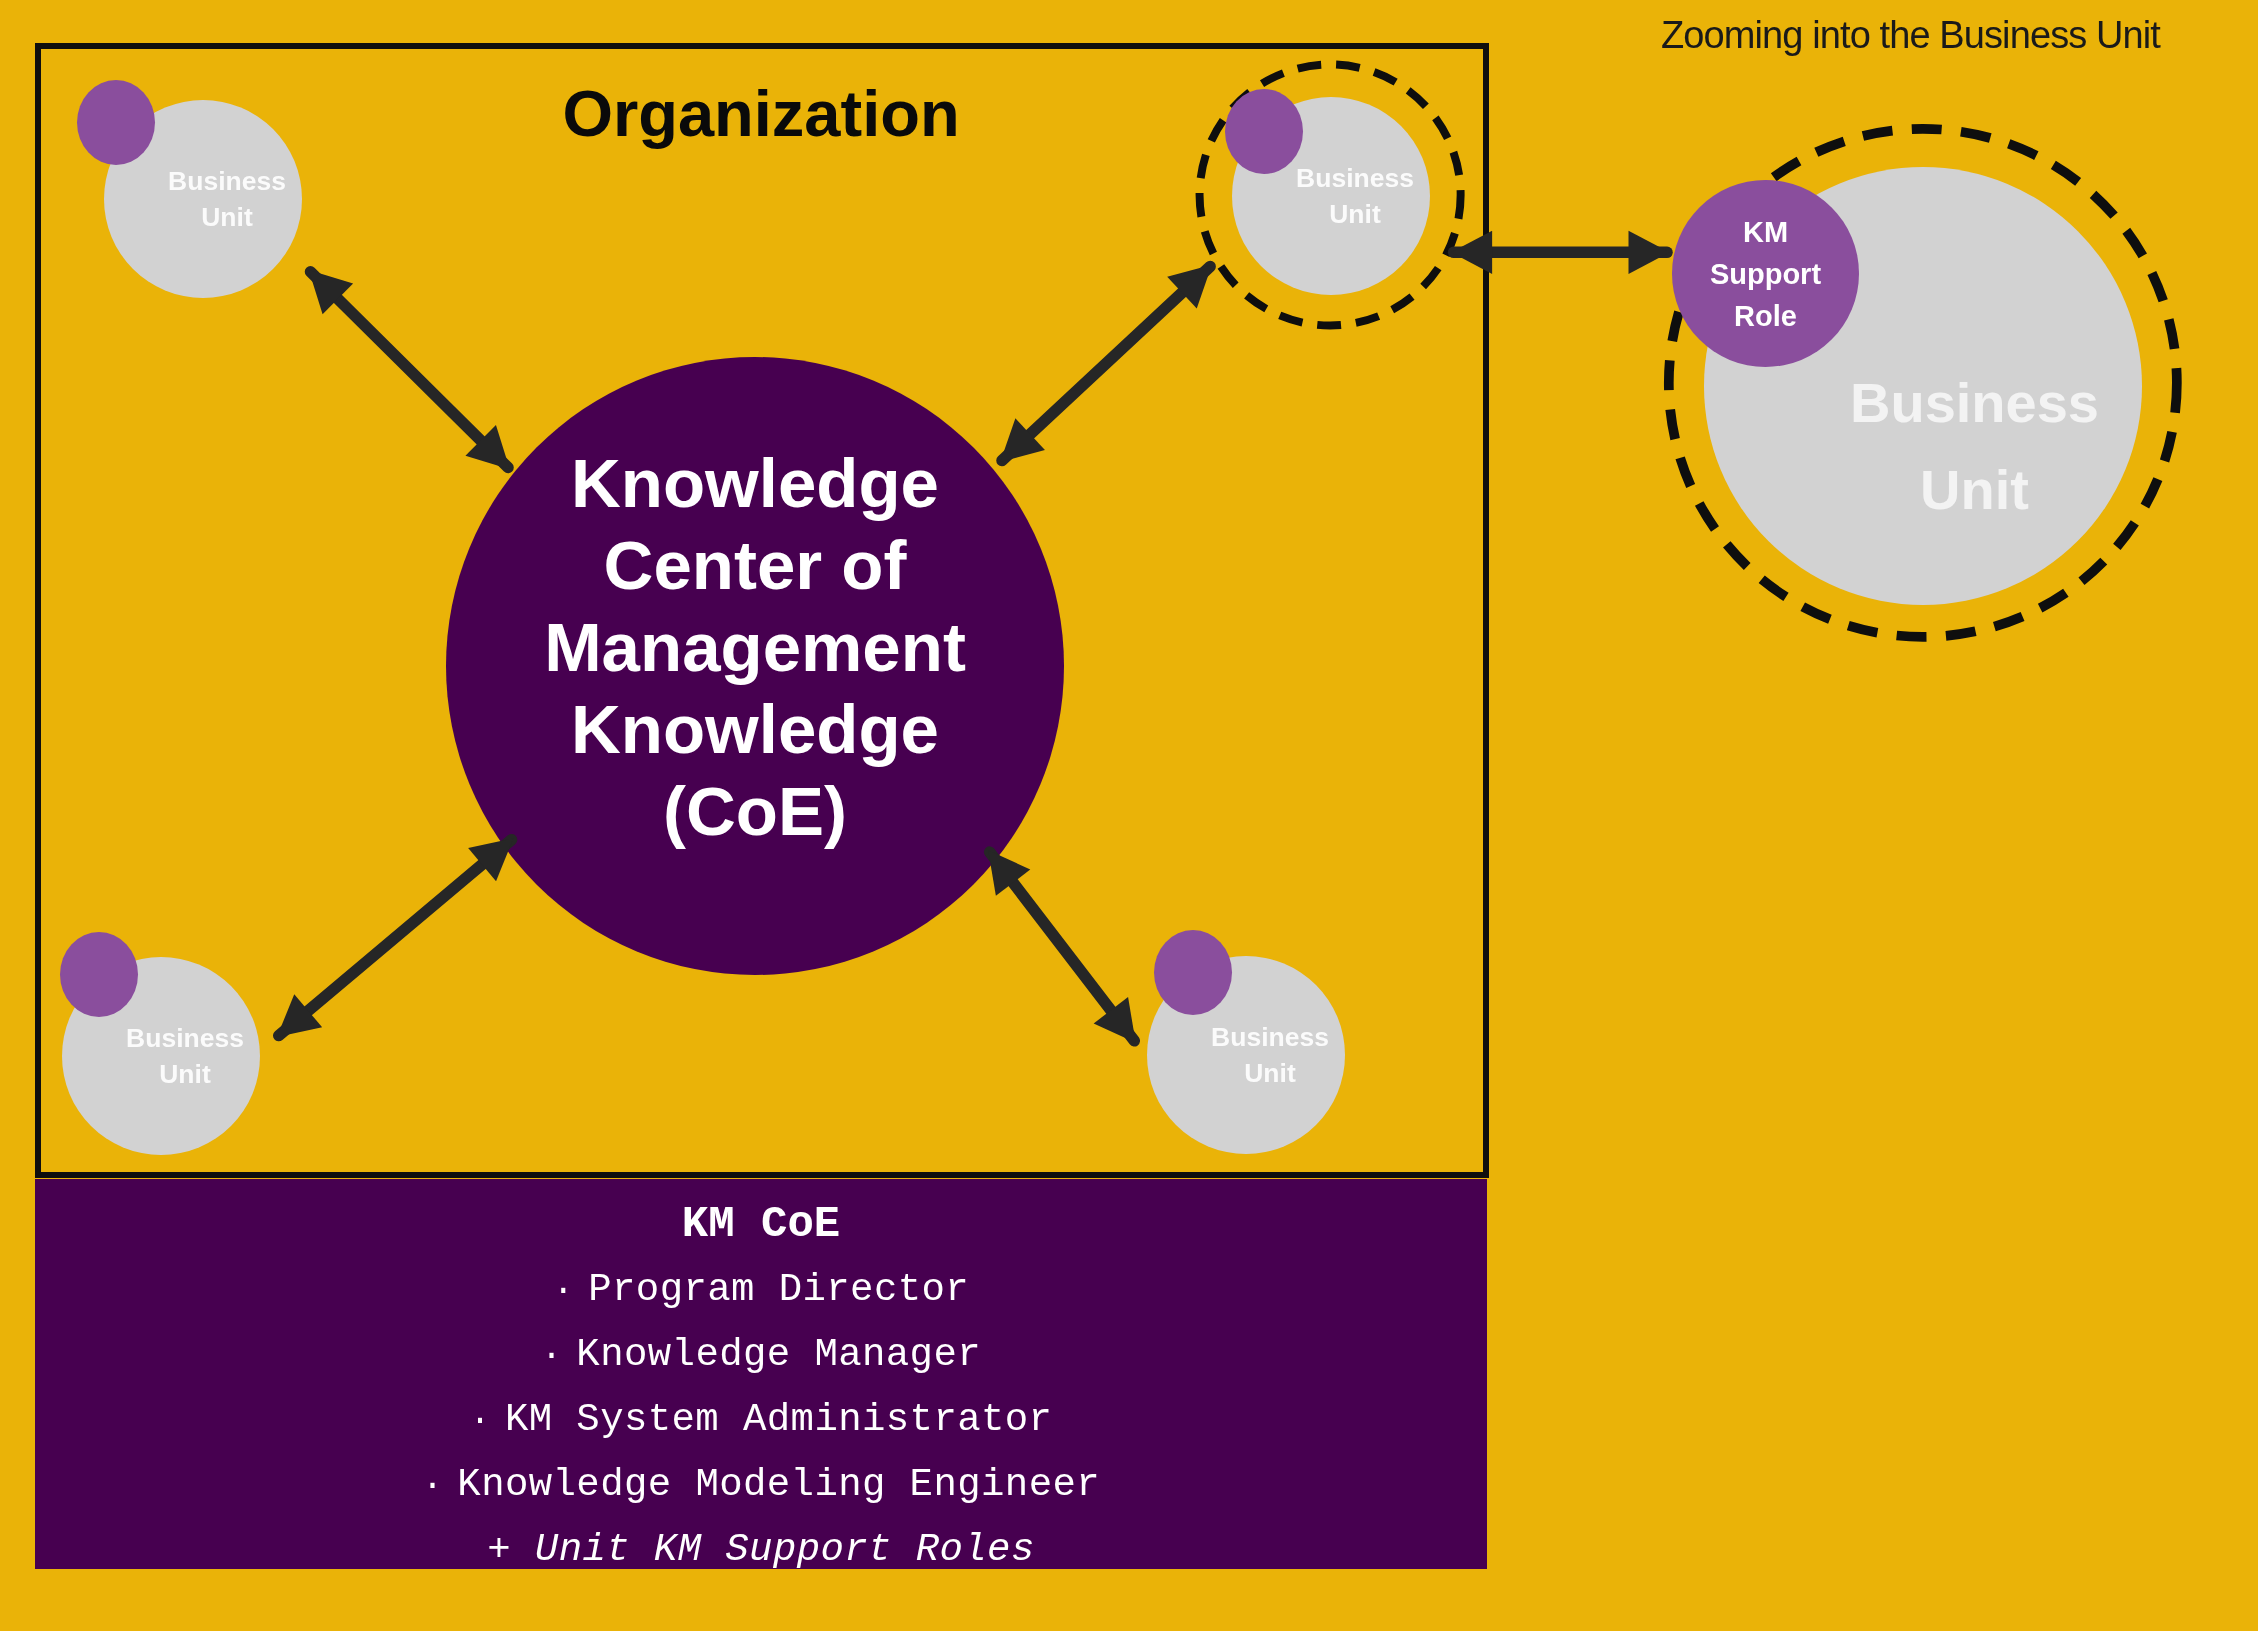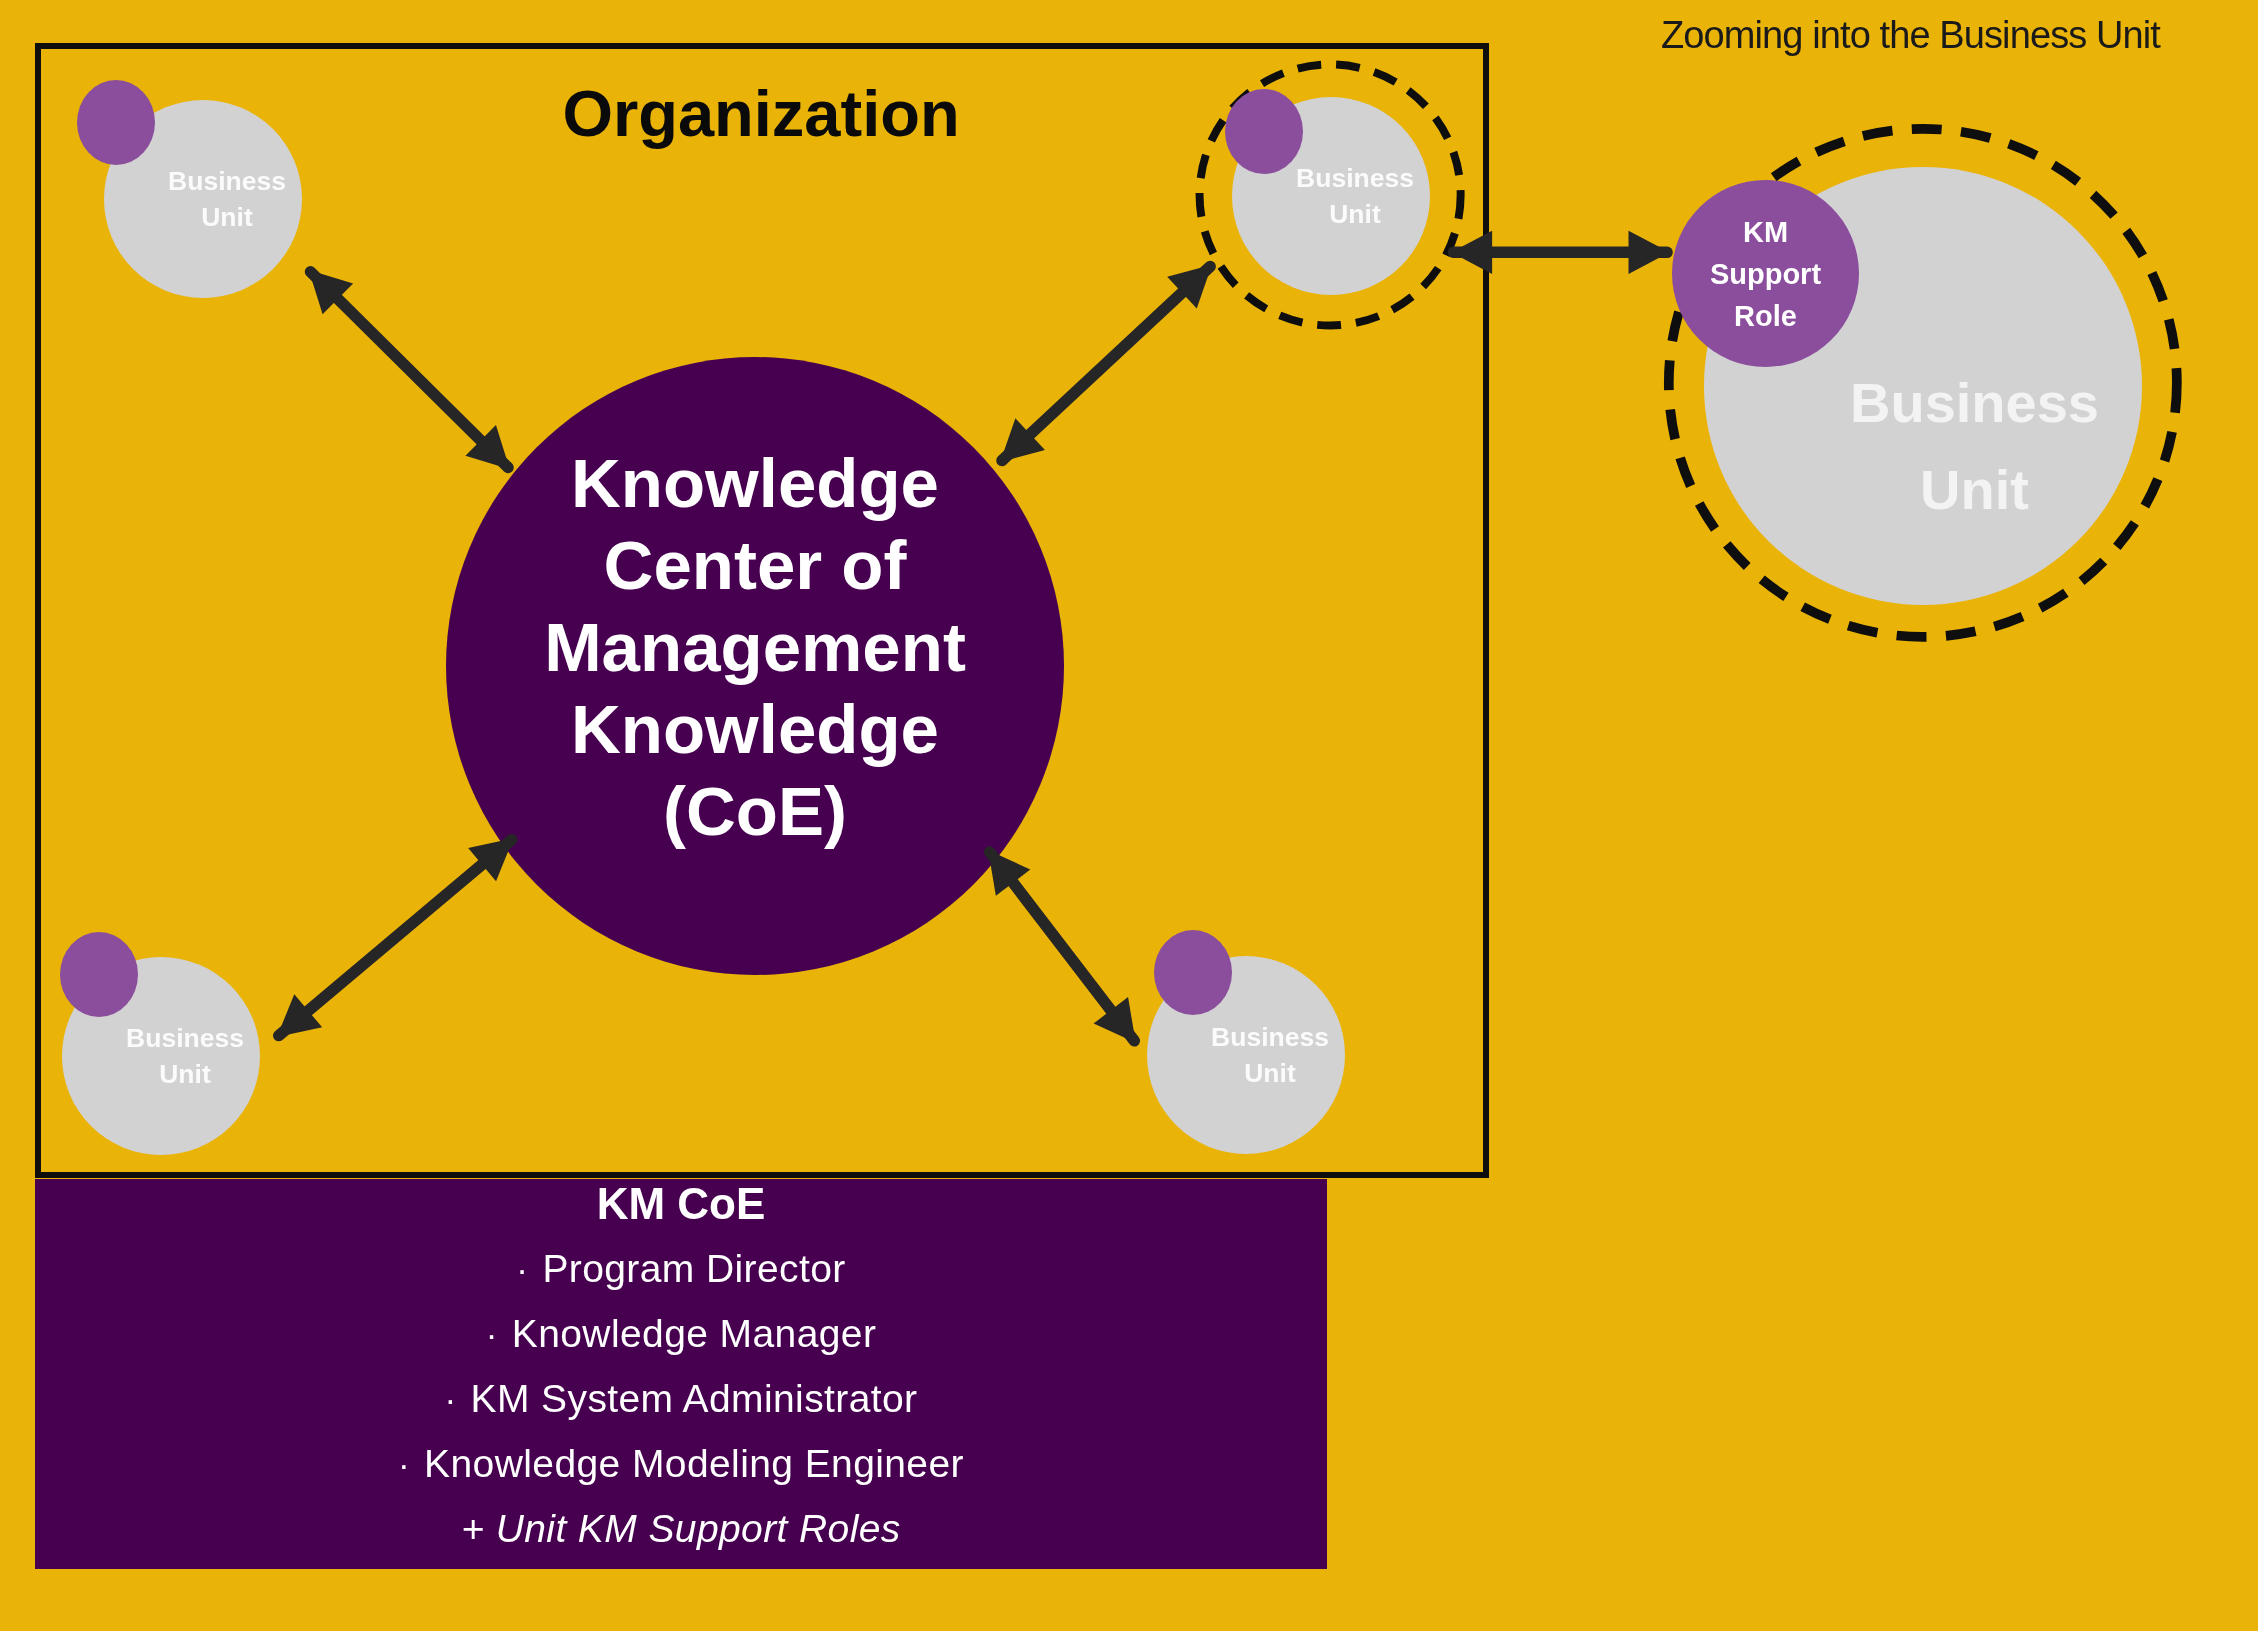--- a/index.html
+++ b/index.html
@@ -67,23 +67,23 @@
     display:block;color:#fff;font-weight:bold;font-size:69px;line-height:82px;
     text-align:center;transform:translateY(-17.6px);
   }
 
   .caption{
     position:absolute;left:1570px;top:14px;width:681px;text-align:center;
     font-size:38px;font-weight:400;color:var(--captionBlack);letter-spacing:-0.9px;z-index:2;
   }
 
   .km-coe-panel{
-    position:absolute;left:35px;top:1179px;width:1292px;height:390px;
+    position:absolute;left:35px;top:1179px;width:1452px;height:390px;
     background:var(--darkPurple);z-index:2;
-    display:flex;flex-direction:column;align-items:center;box-sizing:border-box;
+    display:flex;flex-direction:column;align-items:center;box-sizing:border-box;padding-top:21px;font-family:Liberation Mono, monospace;
   }
   .km-coe-title{
     color:#fff;font-weight:bold;font-size:44px;line-height:49px;margin-bottom:8.8px;
   }
   .km-coe-list{display:flex;flex-direction:column;align-items:center;}
   .km-coe-item{
     color:#fff;font-weight:300;font-size:39px;line-height:64px;letter-spacing:0.4px;
     display:flex;align-items:baseline;
   }
   .km-coe-item .bullet{font-size:35px;margin-right:14px;}

